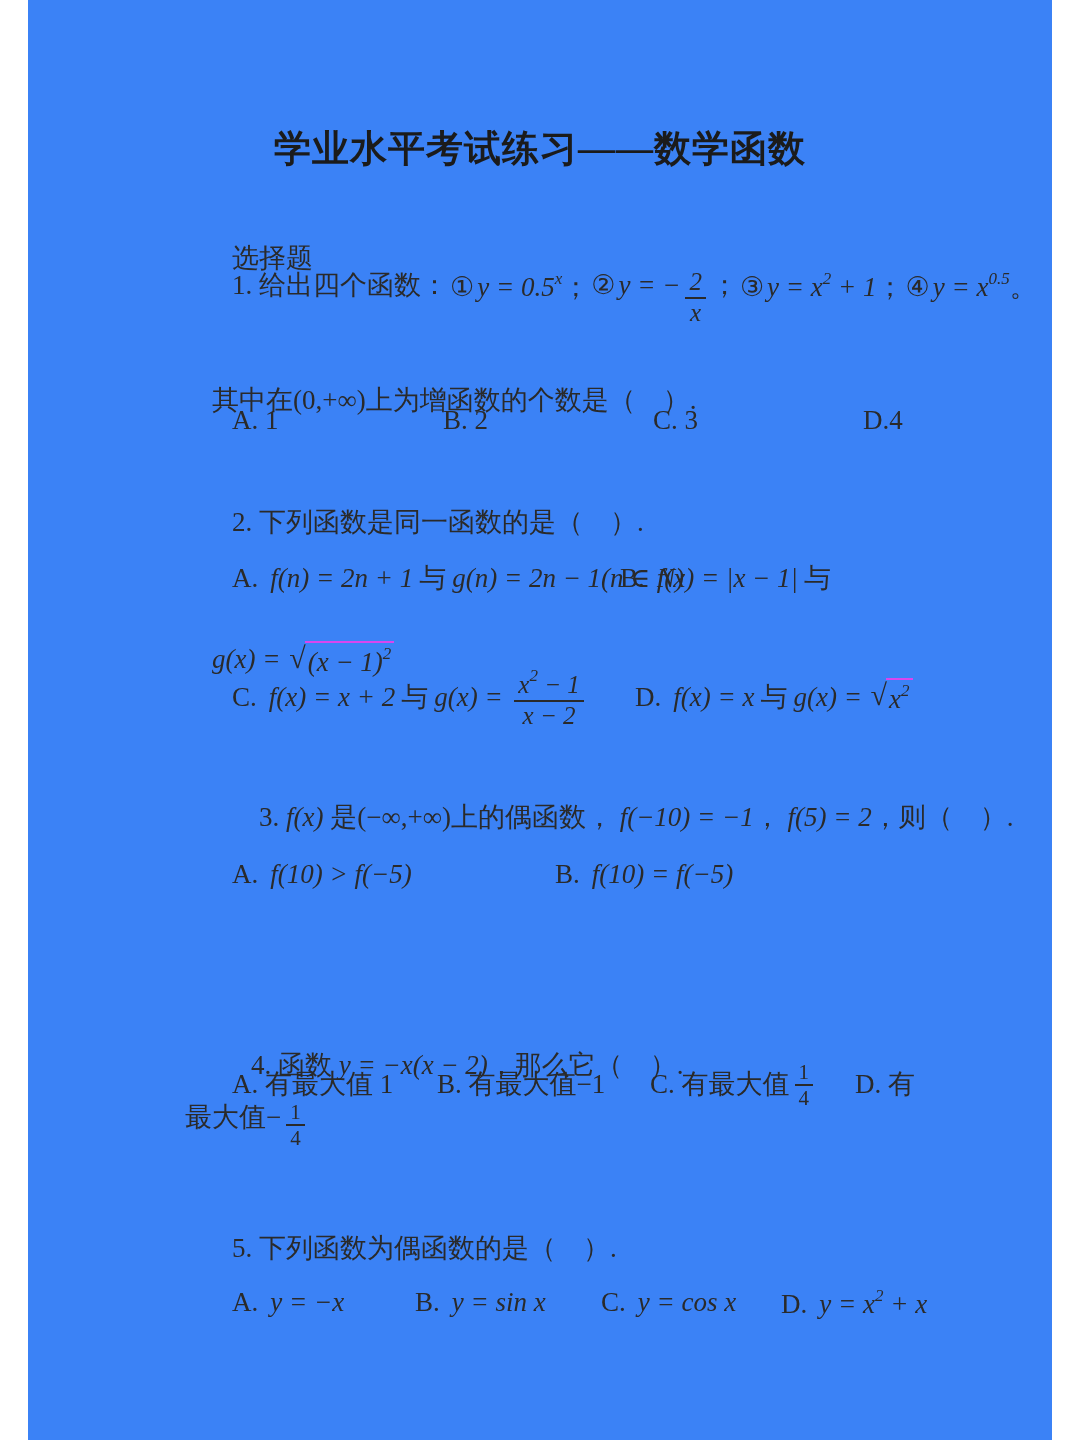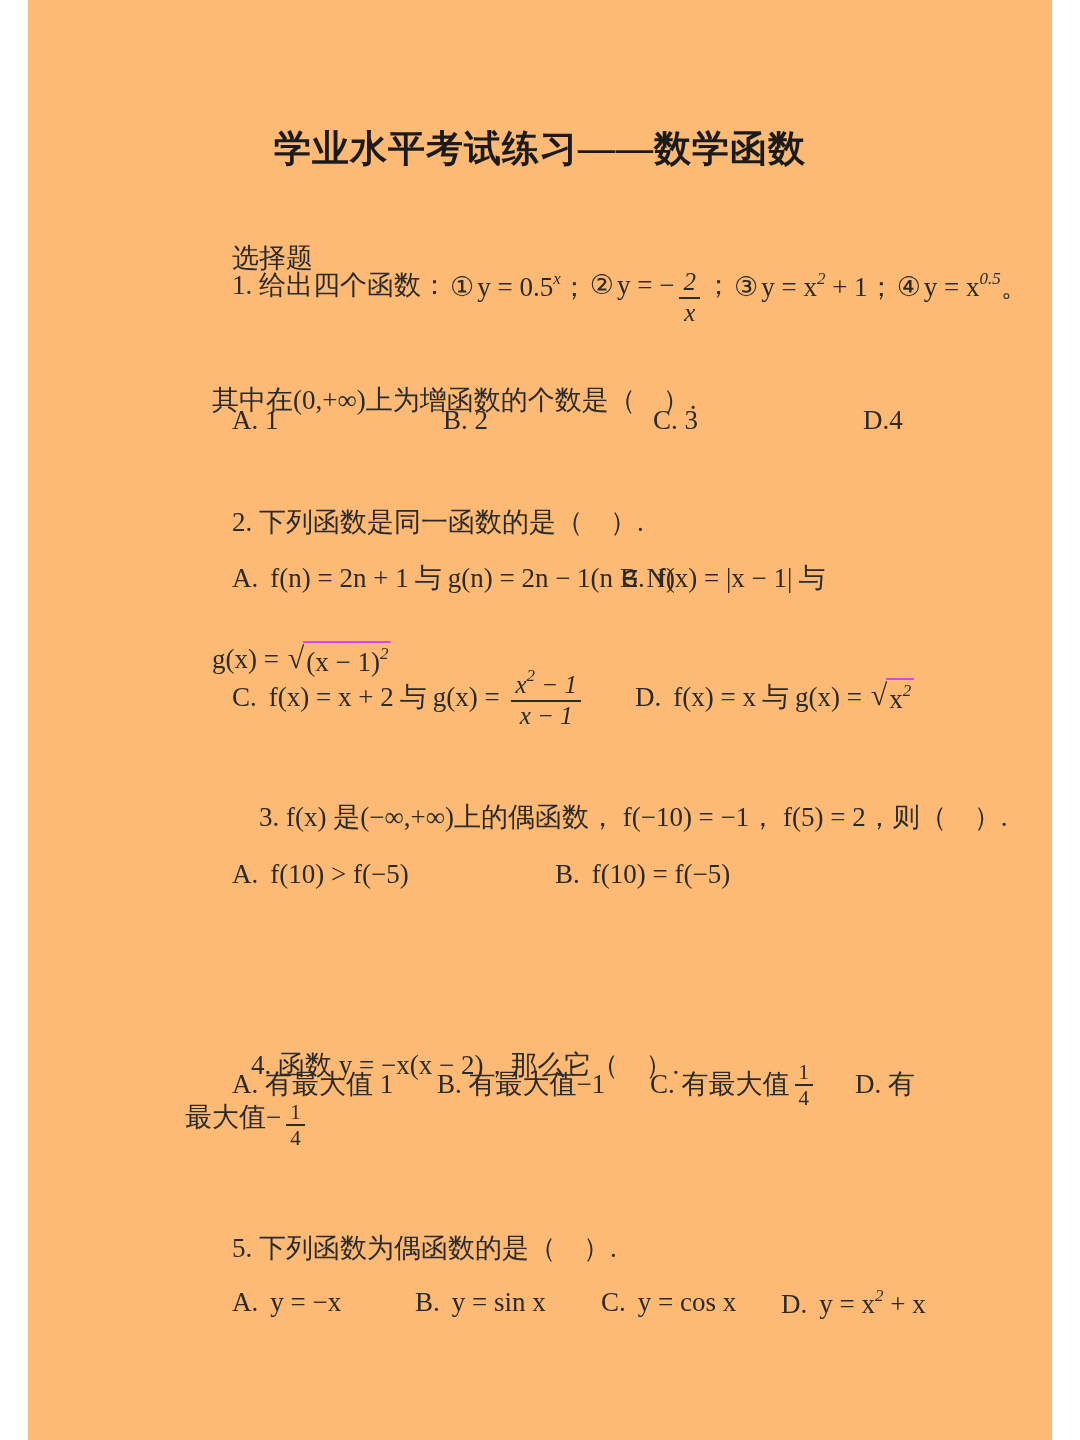--- a/index.html
+++ b/index.html
@@ -8,39 +8,39 @@
     font-family:"Liberation Serif","DejaVu Serif",serif;color:#2a2a2a;overflow:hidden;
   }
   .page{position:absolute;left:28px;top:0;width:1024px;height:1440px;background:#f6f6fa}
   .title{position:absolute;top:124px;left:0;width:100%;text-align:center;
          font-size:37px;font-weight:700;color:#1b1b1b;letter-spacing:1px}
   .line{position:absolute;font-size:27px;line-height:1.3;white-space:pre}
   .flex{display:flex;align-items:flex-start}
   .row{left:0;width:100%}
   .opt{position:absolute;top:0;white-space:pre}
   .flexopt{display:flex;align-items:center;height:100%}
-  .m{}
+  .m{font-style:italic}
   .mn{font-style:normal}
   .isup{font-size:17px;font-style:italic;vertical-align:12px}
   .circ{font-style:normal;margin:0 3px 0 2px}
   .lbl{margin-right:12px;font-style:normal}
   .conj{margin:0 6px;font-style:normal}
   .frac{display:inline-flex;flex-direction:column;align-items:center;
         font-size:25px;line-height:1.15;margin:0 5px;font-style:italic}
   .frac .num{border-bottom:2px solid #2a2a2a;padding:0 4px;text-align:center}
   .frac .den{padding:0 4px;text-align:center}
   .frac.small{font-size:21px}
   .sqrt{display:inline-flex;align-items:stretch;margin:0 2px}
   .rad{font-size:30px;line-height:1.1;margin-right:-1px;font-style:normal;align-self:flex-start}
   .sqrt-body{border-top:2px solid #d946ef;padding:0 3px}
 </style>
 </head>
 <body style="color: rgb(42, 42, 42);">
 
-<div class="page" style="background: #fdba74;">
+<div class="page" style="background: #3b82f6;">
 
   <div class="title">学业水平考试练习——数学函数</div>
 
   <div class="line" style="top:241px;left:204px">选择题</div>
 
   <div class="line flex" style="top:268px;left:204px;height:84px">
     <span>1. 给出四个函数：</span>
     <span><span class="circ">①</span><span class="m">y = 0.5</span><span class="isup">x</span><span>；</span></span>
     <span><span class="circ">②</span><span class="m">y = −</span></span>
     <span class="frac"><span class="num">2</span><span class="den">x</span></span>
@@ -66,21 +66,21 @@
     <span class="opt" style="left:204px"><span class="lbl">A.</span><span class="m">f(n) = 2n + 1</span><span class="conj">与</span><span class="m">g(n) = 2n − 1(n ∈ N)</span></span>
     <span class="opt" style="left:592px"><span class="lbl">B.</span><span class="m">f(x) = |x − 1|</span><span class="conj">与</span></span>
   </div>
 
   <div class="line" style="top:606px;left:157px">
     <span class="m">g(x) = </span><span class="sqrt"><span class="rad">√</span><span class="sqrt-body"><span class="m">(x − 1)</span><span class="isup">2</span></span></span>
   </div>
 
   <div class="line row" style="top:652px;height:92px">
     <span class="opt flexopt" style="left:204px">
-      <span class="lbl">C.</span><span class="m">f(x) = x + 2</span><span class="conj">与</span><span class="m">g(x) = </span><span class="frac"><span class="num"><span>x</span><span class="isup">2</span><span> − 1</span></span><span class="den">x − 1</span></span>
+      <span class="lbl">C.</span><span class="m">f(x) = x + 2</span><span class="conj">与</span><span class="m">g(x) = </span><span class="frac"><span class="num"><span>x</span><span class="isup">2</span><span> − 1</span></span><span class="den">x − 2</span></span>
     </span>
     <span class="opt flexopt" style="left:607px">
       <span class="lbl">D.</span><span class="m">f(x) = x</span><span class="conj">与</span><span class="m">g(x) = </span><span class="sqrt"><span class="rad">√</span><span class="sqrt-body"><span class="m">x</span><span class="isup">2</span></span></span>
     </span>
   </div>
 
   <div class="line" style="top:765px;left:204px">
     <span>3. </span><span class="m">f(x)</span><span> 是</span><span class="mn">(−∞,+∞)</span><span>上的偶函数， </span><span class="m">f(−10) = −1</span><span>， </span><span class="m">f(5) = 2</span><span>，则（    ）.</span>
   </div>
 

